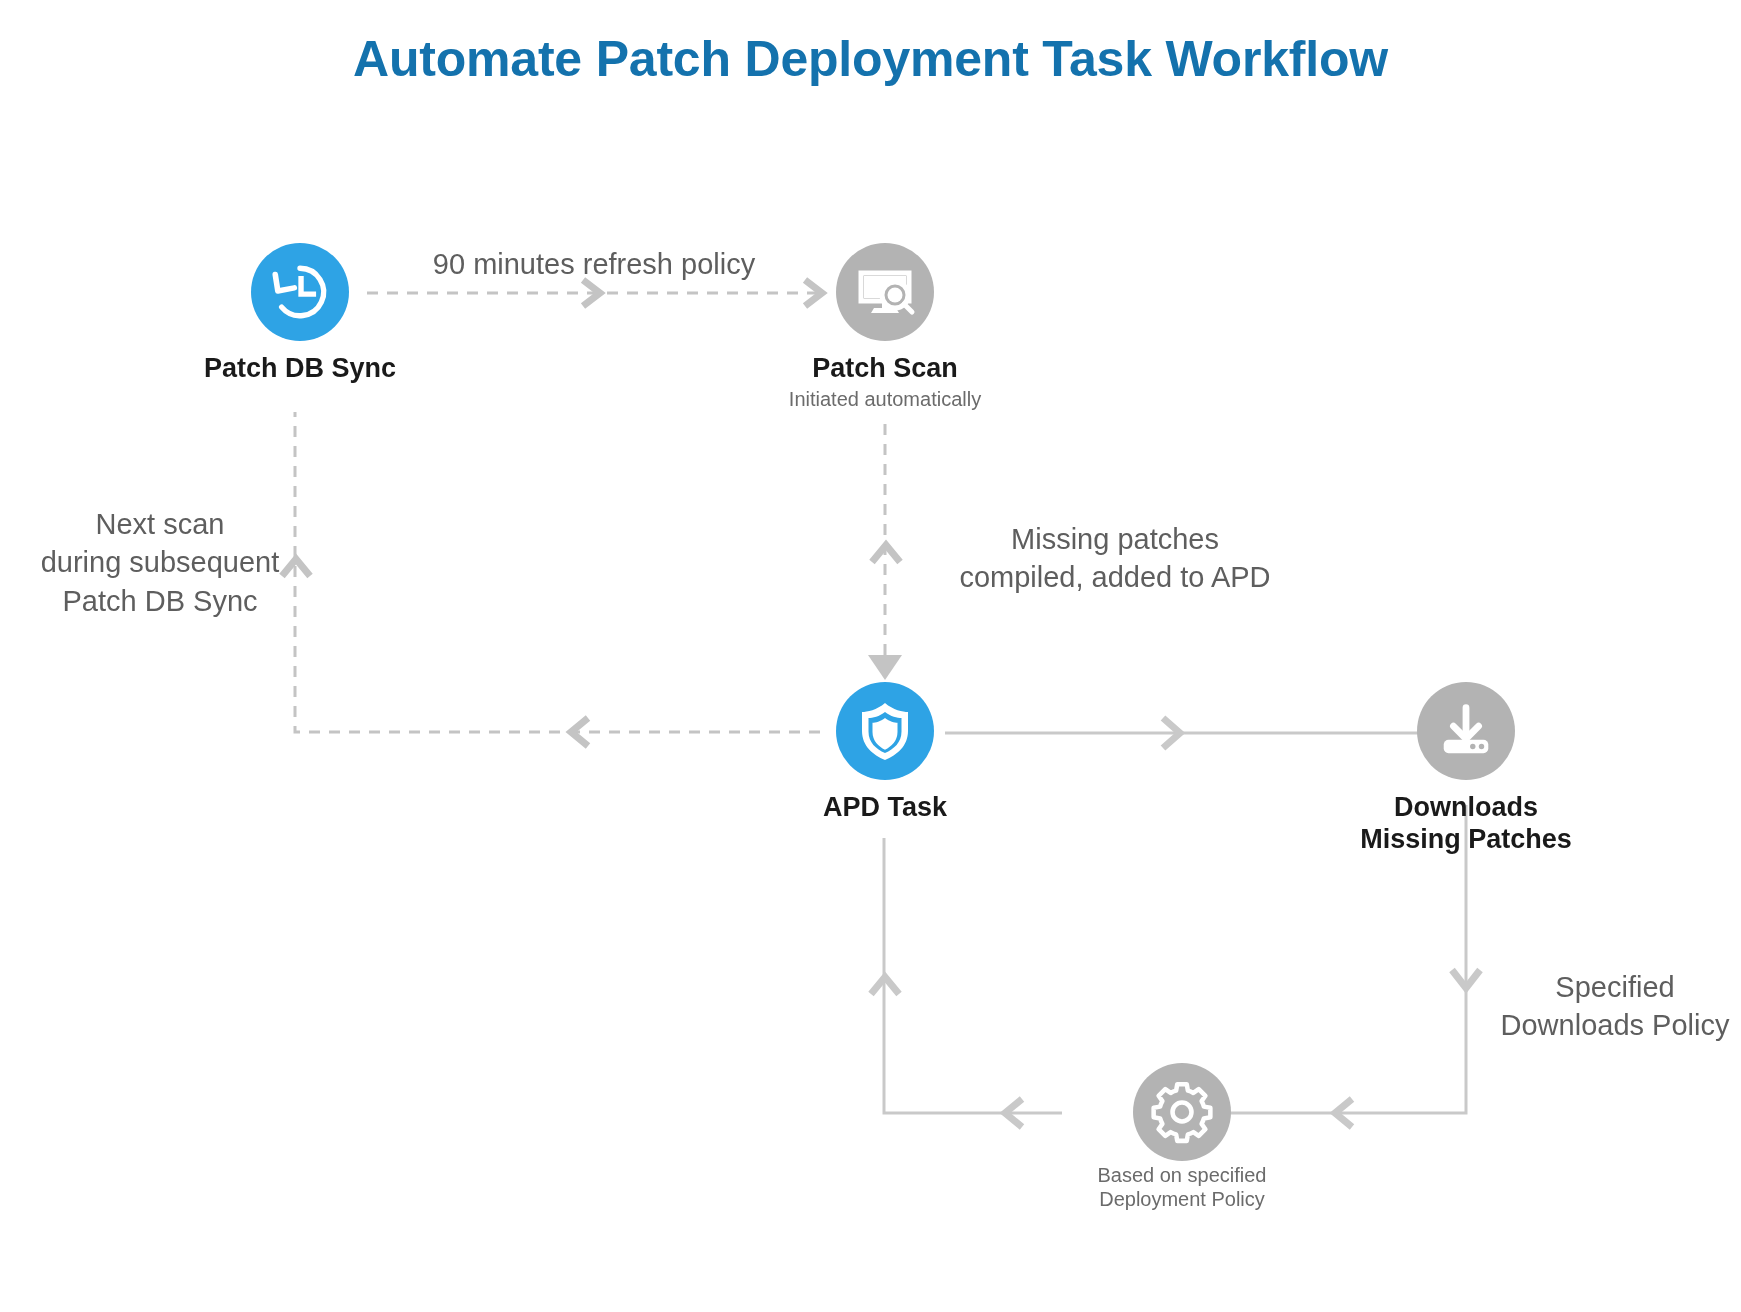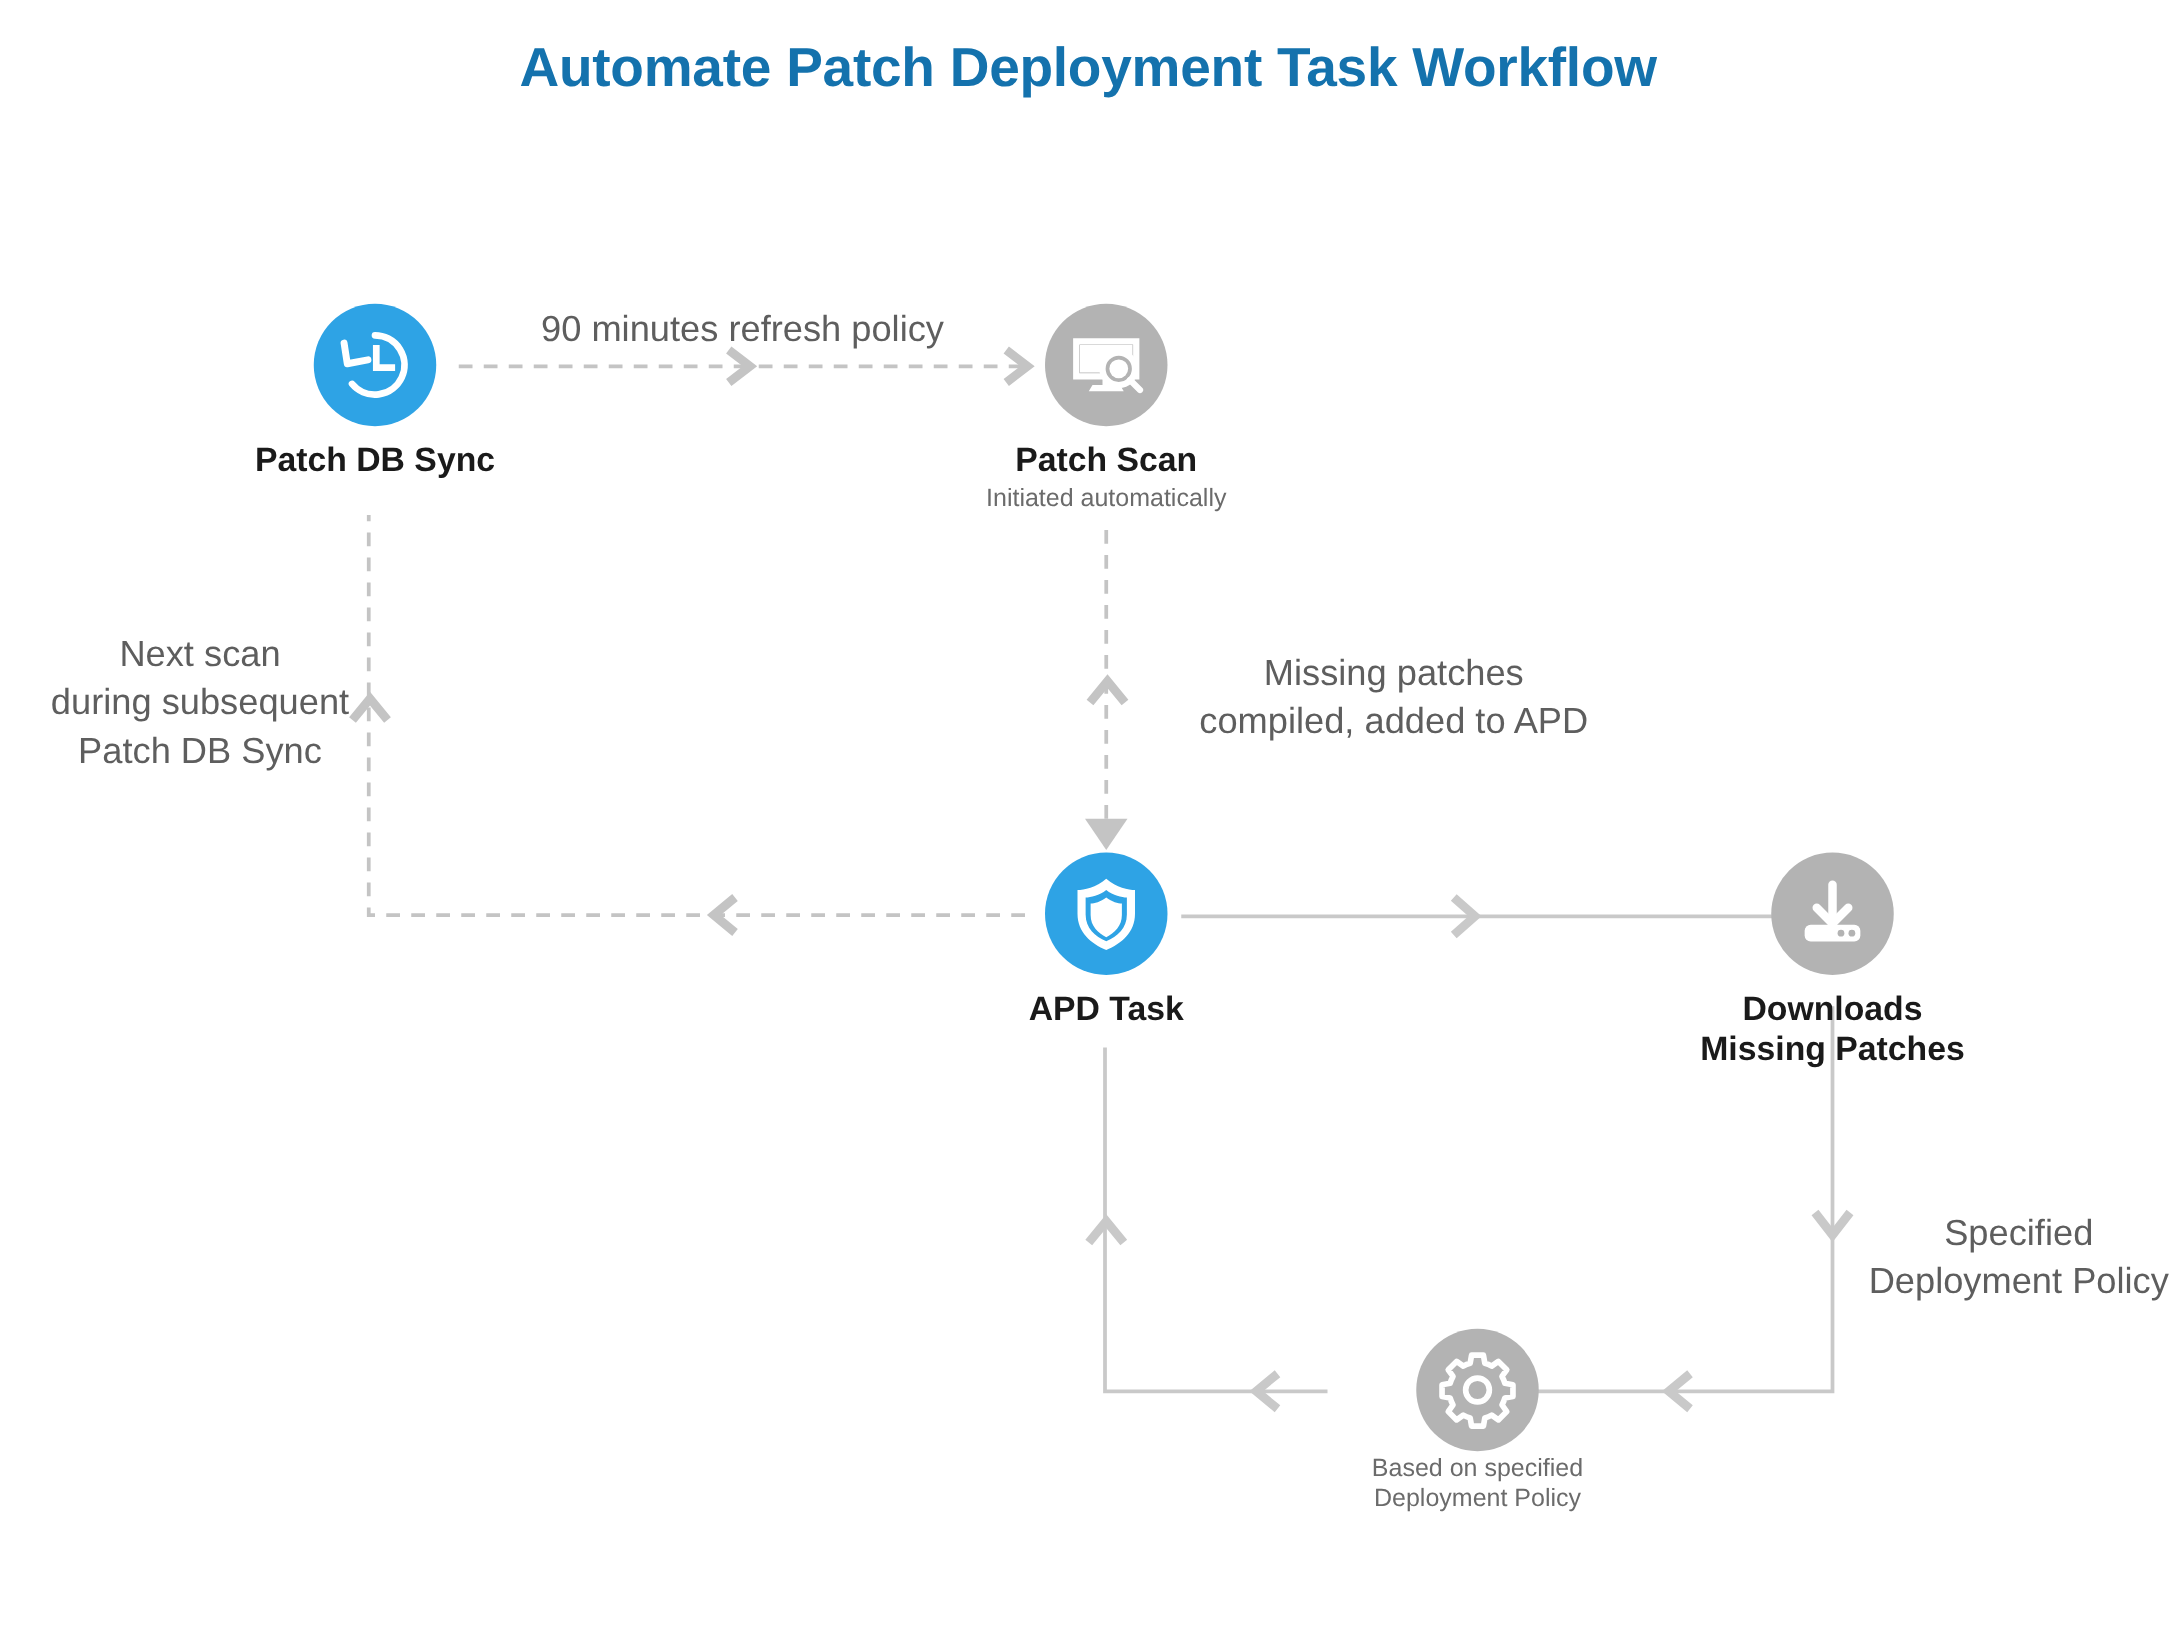--- a/index.html
+++ b/index.html
@@ -19,21 +19,21 @@
     overflow: hidden;
   }
 
   
   #diagram-title {
     position: absolute;
     left: 0;
     top: 30px;
     width: 1741px;
     text-align: center;
-    font-size: 44px;
+    font-size: 50px;
     font-weight: bold;
     color: #1472ad;
     letter-spacing: -0.2px;
   }
 
   
   #connectors {
     position: absolute;
     left: 0;
     top: 0;
@@ -198,15 +198,15 @@
   <div class="edge-label center" style="left:404px; top:245px; width:380px;">90 minutes refresh policy</div>
 
   <div class="edge-label center" style="left: 40px; top: 505px; width: 240px; white-space: pre-line;">Next scan
 during subsequent
 Patch DB Sync</div>
 
   <div class="edge-label center" style="left: 915px; top: 520px; width: 400px; white-space: pre-line;">Missing patches
 compiled, added to APD</div>
 
   <div class="edge-label center" style="left: 1490px; top: 968px; width: 250px; white-space: pre-line;">Specified
-Deployment Policy</div>
+Downloads Policy</div>
 
 </div>
 
 </body></html>

